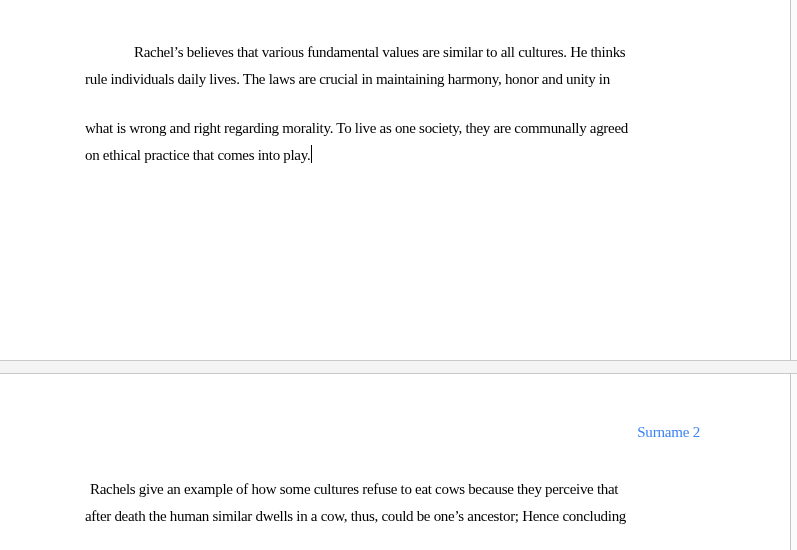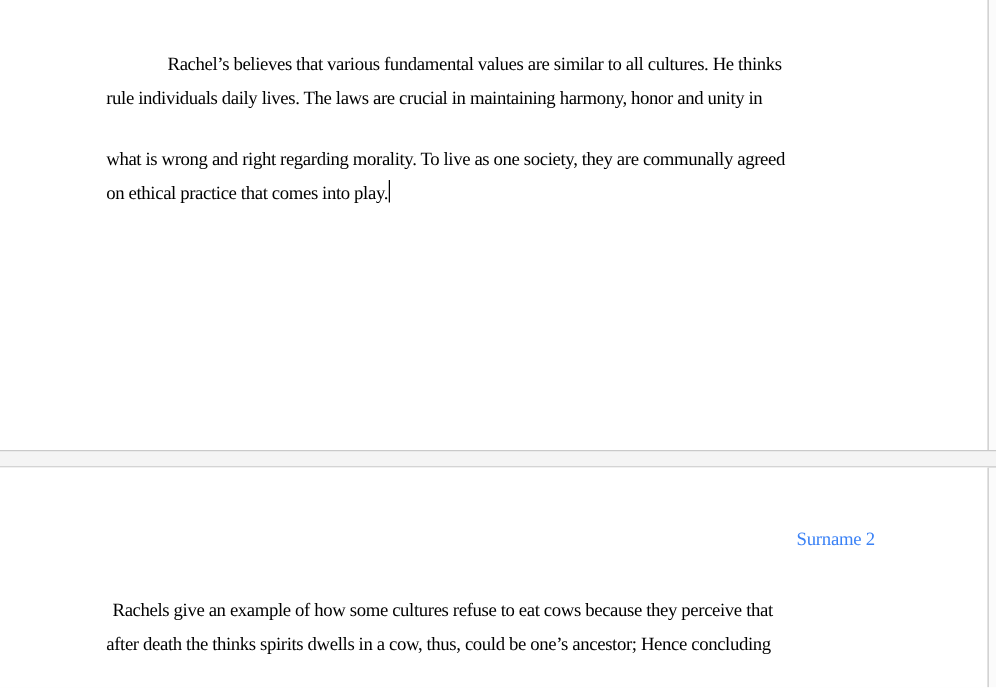--- a/index.html
+++ b/index.html
@@ -91,18 +91,18 @@
   </div>
 
   <div class="page-gap"></div>
 
   <div class="page page-2">
 
     <div class="page-header">Surname 2</div>
 
     <div class="bodytext para-3">
       <div class="line indent-sm">Rachels give an example of how some cultures refuse to eat cows because they perceive that</div>
-      <div class="line">after death the thinks spirits dwells in a cow, thus, could be one’s ancestor; Hence concluding</div>
+      <div class="line">after death the human similar dwells in a cow, thus, could be one’s ancestor; Hence concluding</div>
     </div>
 
   </div>
 
 </div>
 
 </body></html>

